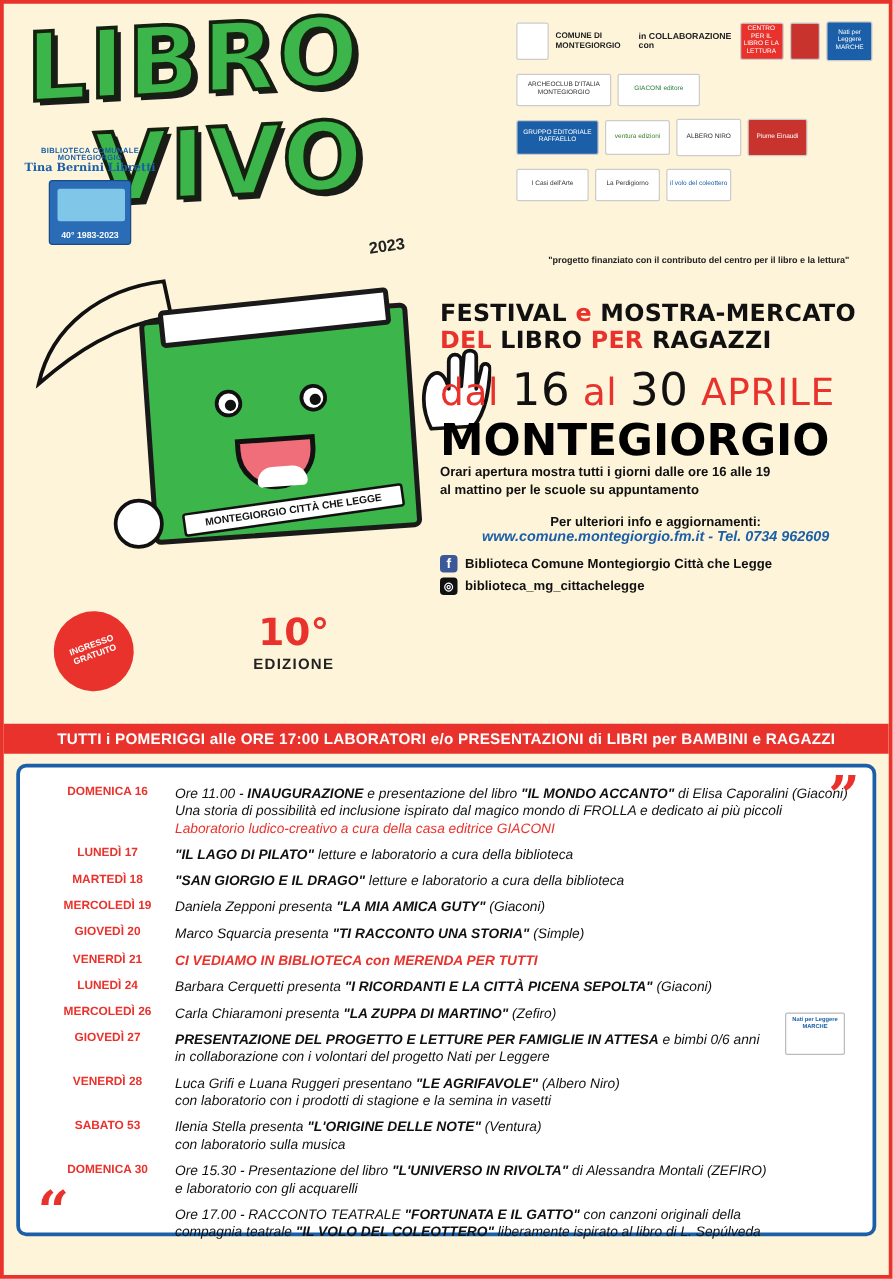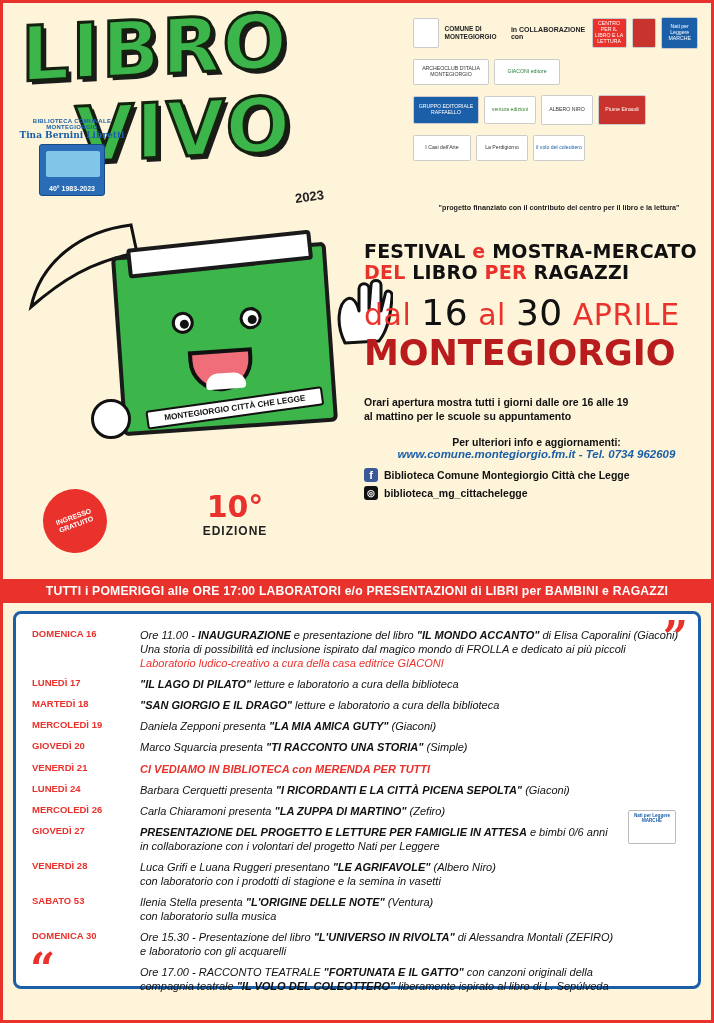--- a/index.html
+++ b/index.html
@@ -134,40 +134,40 @@
     width:64px; height:64px; border-radius:50%;
     background:#e9322c; color:#fff; display:flex; align-items:center; justify-content:center;
     text-align:center; font-size:7px; font-weight:bold; line-height:1.2;
   }
   .edition {
     position:absolute; left:172px; top:262px; text-align:center; width:120px;
   }
   .edition .n { font-size:30px; font-weight:bold; color:#e9322c; font-family:"DejaVu Sans",sans-serif;}
   .edition .t { font-size:12px; font-weight:bold; color:#222; letter-spacing:1px;}
 
-  .right-block { position:absolute; left:361px; top:14px; width:345px; }
+  .right-block { position:absolute; left:349px; top:14px; width:345px; }
   .r-festival {
     font-family:"DejaVu Sans", sans-serif; font-weight:bold;
     font-size:19px; color:#111; line-height:1.12; letter-spacing:.2px;
   }
   .r-festival .red { color:#e9322c; }
   .r-dates {
     margin-top:8px; font-family:"DejaVu Sans",sans-serif; font-weight:normal;
     font-size:30px; color:#e9322c; letter-spacing:.5px;
   }
   .r-dates .bignum { font-size:36px; color:#111; }
   .r-city {
     font-family:"DejaVu Sans",sans-serif; font-weight:bold;
-    font-size:35px; color:#b91c1c; line-height:1.05; margin-top:2px;
+    font-size:35px; color:#000000; line-height:1.05; margin-top:2px;
   }
   .r-venue {
     font-family:"DejaVu Sans",sans-serif; font-weight:bold;
     font-size:22px; color:#e9322c; line-height:1.05;
   }
-  .r-hours { margin-top:24px; font-size:10.5px; font-weight:bold; color:#111; line-height:1.35; }
+  .r-hours { margin-top:0; font-size:10.5px; font-weight:bold; color:#111; line-height:1.35; }
   .r-info { margin-top:12px; font-size:10.5px; font-weight:bold; color:#111; text-align:center; }
   .r-web { font-size:11.5px; font-weight:bold; color:#1a5fa8; text-align:center;font-style:italic; }
   .social { margin-top:8px; font-size:10.5px; font-weight:bold; color:#111; }
   .social .row { display:flex; align-items:center; margin-bottom:4px; }
   .sq { width:14px; height:14px; border-radius:3px; margin-right:6px; display:inline-block; }
   .fb { background:#3b5998; color:#fff; font-size:11px; text-align:center; line-height:14px; font-weight:bold;}
   .ig { background:#111; color:#fff; font-size:9px; text-align:center; line-height:14px;}
 
   
   .redbar {
@@ -184,21 +184,21 @@
   .quote {
     position:absolute; font-family:"DejaVu Serif",serif; color:#e9322c;
     font-size:44px; font-weight:bold; line-height:1;
   }
   .q-tr { right:10px; top:2px; }
   .q-bl { left:14px; bottom:-6px; }
 
   table.prog { width:100%; border-collapse:collapse; }
   table.prog td { vertical-align:top; padding:0 0 7px 0; }
   td.day {
-    width:108px; text-align:left; padding-right:8px;
+    width:108px; text-align:center; padding-right:8px;
     font-size:9.5px; font-weight:bold; color:#e9322c; white-space:nowrap;
     padding-top:1px;
   }
   td.ev { font-size:11px; color:#111; line-height:1.28;font-style:italic; }
   .ev b { font-weight:bold; }
   .ev .red { color:#e9322c; }
   .nati-badge {
     position:absolute; right:22px; top:196px; width:48px; height:34px;
     background:#fff; border:1px solid #bbb; border-radius:2px;
     font-size:4.6px; text-align:center; color:#1a5fa8; font-weight:bold;

